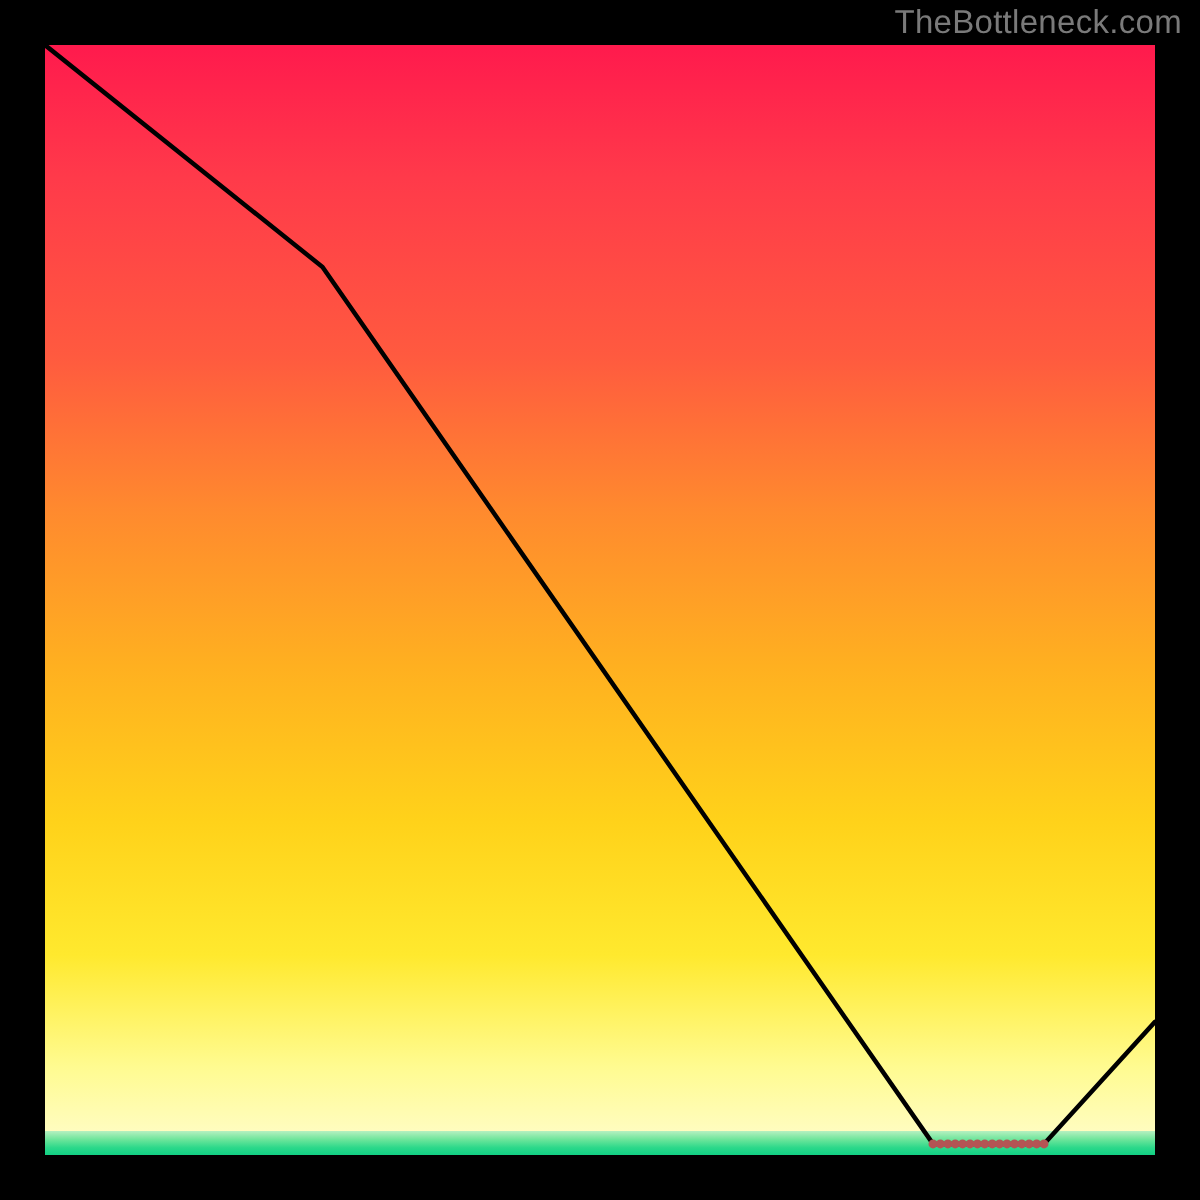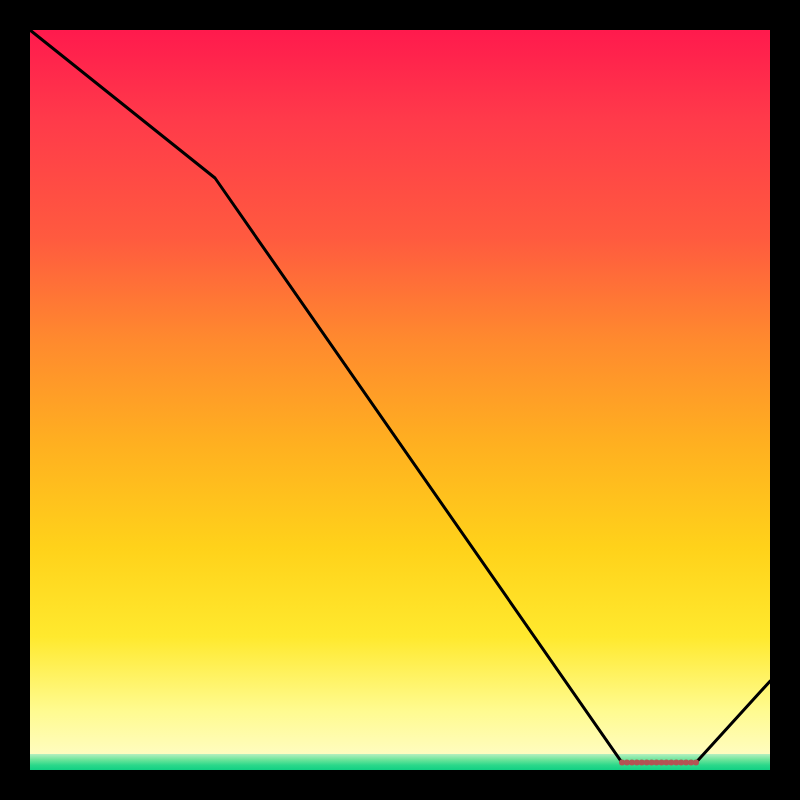--- a/index.html
+++ b/index.html
@@ -70,20 +70,21 @@
     inset: 0;
     width: 100%;
     height: 100%;
   }
 </style>
 </head>
 <body>
 
 <div class="container">
 
+  <div class="attribution">TheBottleneck.com</div>
 
   <div class="plot-area">
     <div class="gradient"></div>
     <div class="green-strip"></div>
 
     <svg class="curve-layer" viewBox="0 0 740 740" preserveAspectRatio="none">
       <path id="curve-path" fill="none" stroke="#000" stroke-width="3" stroke-linecap="round" stroke-linejoin="round" d="M0.0 0.0 L185.0 148.0 L592.0 732.6 L666.0 732.6 L740.0 651.2"></path>
       <g id="marker-group">
           <circle cx="592.0" cy="732.6" r="3" fill="#b45454"></circle>
           <circle cx="596.9" cy="732.6" r="3" fill="#b45454"></circle>

